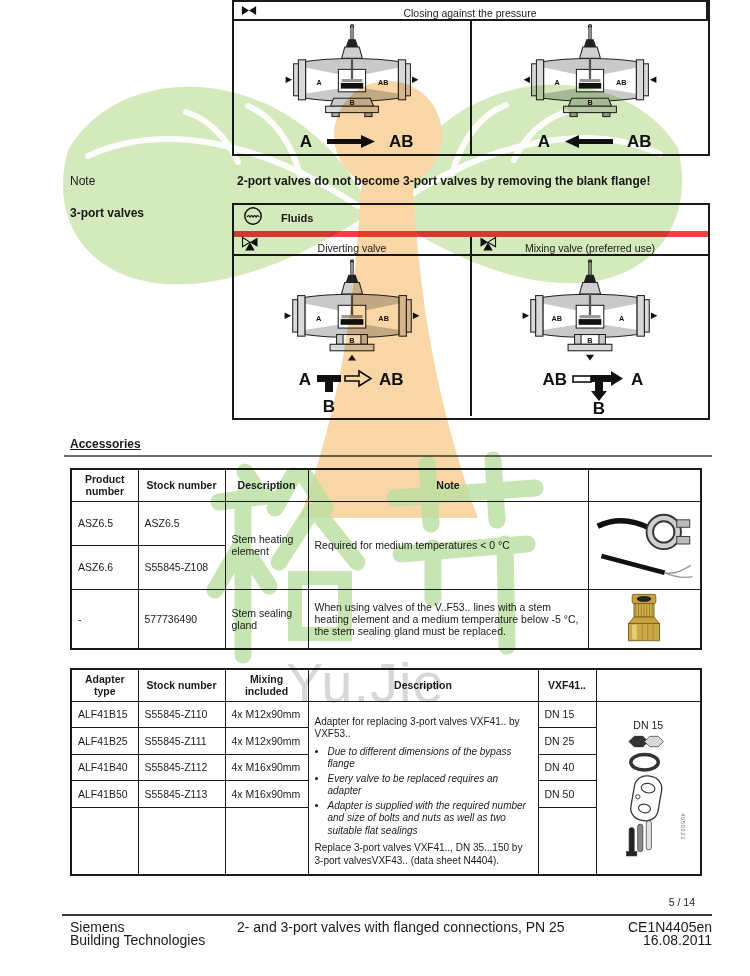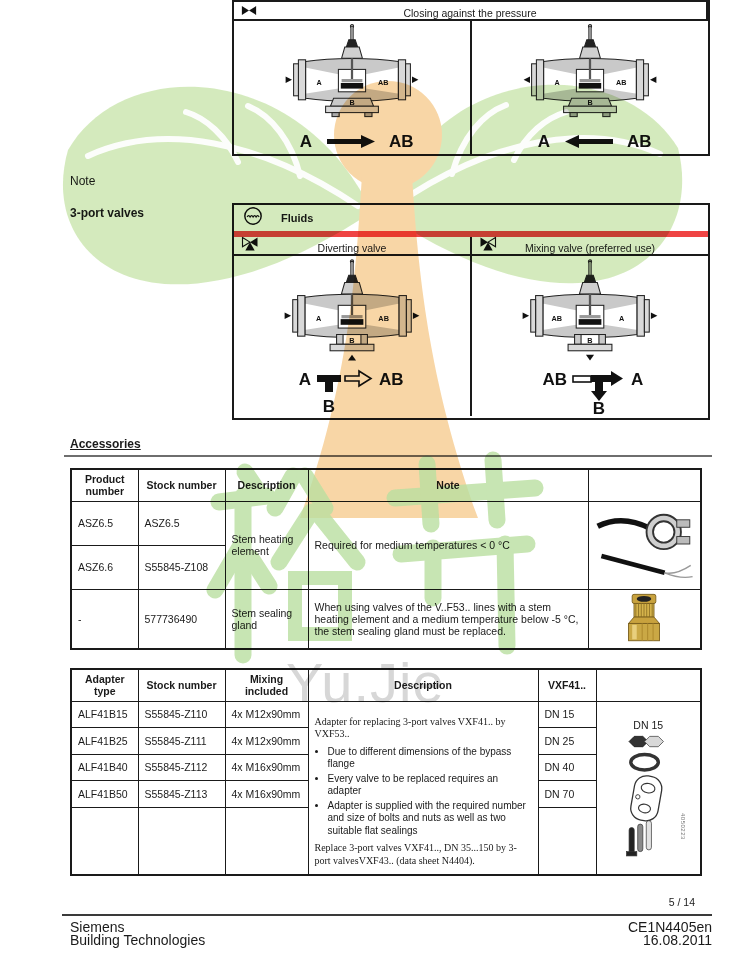--- a/index.html
+++ b/index.html
@@ -31,23 +31,23 @@
   .acc-rule{position:absolute;left:64px;top:455px;width:648px;height:2px;background:#6e6e6e;}
   
   table.doc-table{position:absolute;left:70px;border-collapse:collapse;table-layout:fixed;
         width:630px;background:#fff;border:2px solid #1a1a1a;}
   .doc-table th,.doc-table td{border:1px solid #1a1a1a;font-size:10.5px;padding:2px 6px;
         vertical-align:middle;overflow:hidden;margin-top:24px;}
   .doc-table th{font-weight:bold;text-align:center;}
   .acc-table{top:468px;}
   .adp-table{top:668px;}
   td.desc-cell{vertical-align:top;font-size:10px;line-height:1.25;padding-top:14px;}
-  td.desc-cell p{margin:0 0 5px 0;font-family:Liberation Serif, serif;}
+  td.desc-cell p{margin:0 0 5px 0;}
   td.desc-cell ul{margin:0 0 5px 13px;padding:0;}
-  td.desc-cell li{margin:0 0 2px 0;}
+  td.desc-cell li{margin:0 0 2px 0;font-style:italic;}
   td.img-cell{text-align:center;vertical-align:middle;position:relative;}
   .kit-label{font-size:10.5px;margin:2px 0 0 0;}
   .vert-num{position:absolute;right:14px;bottom:34px;writing-mode:vertical-rl;
         font-size:6px;color:#777;letter-spacing:0.5px;}
   
   .pageno{position:absolute;right:55px;top:896px;font-size:10.5px;}
   .foot-rule{position:absolute;left:62px;top:914px;width:650px;height:2px;background:#3a3a3a;}
   .foot{position:absolute;font-size:14px;}
   
   .wm{position:absolute;left:0;top:0;width:620px;height:976px;pointer-events:none;z-index:6;
@@ -155,20 +155,21 @@
                 <rect x="74" y="12" width="34" height="5"></rect>
                 <polygon points="74,8 74,21 60,14.5"></polygon>
               </g>
               <text x="122" y="20" font-weight="bold" font-size="17" fill="#111" font-family="Liberation Sans, sans-serif">AB</text>
             </svg></div>
       </div>
     </div>
   </div>
 
   <div class="side-label" style="top:174px;">Note</div>
+  <div class="note-text">2-port valves do not become 3-port valves by removing the blank flange!</div>
 
   <div class="side-label bold" style="top:206px;">3-port valves</div>
 
   <div class="figtable three-port">
     <div class="fluids-row">
       <span class="vicon">
         <svg width="20" height="20" viewBox="0 0 22 22">
             <circle cx="11" cy="11" r="9" fill="none" stroke="#111" stroke-width="1.6"></circle>
             <path d="M4.5,12 q1.7,-3 3.3,0 q1.7,-3 3.3,0 q1.7,-3 3.3,0 q1.7,-3 3.3,0" fill="none" stroke="#111" stroke-width="1.3"></path>
           </svg>
@@ -416,35 +417,36 @@
     <tr style="height:22px">
       <td>ALF41B40</td>
       <td>S55845-Z112</td>
       <td>4x M16x90mm</td>
       <td>DN 40</td>
     </tr>
     <tr style="height:22px">
       <td>ALF41B50</td>
       <td>S55845-Z113</td>
       <td>4x M16x90mm</td>
-      <td>DN 70</td>
+      <td>DN 50</td>
     </tr>
     <tr style="height:56px">
       <td></td>
       <td></td>
       <td></td>
       <td></td>
     </tr>
   </tbody>
     </table>
 
   <div class="pageno">5 / 14</div>
   <div class="foot-rule"></div>
   <div class="foot" style="left:70px;top:919px;">Siemens</div>
   <div class="foot" style="left:70px;top:932px;">Building Technologies</div>
+  <div class="foot" style="left:237px;top:919px;">2- and 3-port valves with flanged connections, PN 25</div>
   <div class="foot" style="right:38px;top:919px;text-align:left;">CE1N4405en</div>
   <div class="foot" style="right:38px;top:932px;text-align:right;">16.08.2011</div>
 
   <div class="wm">
     <svg width="750" height="976" viewBox="0 0 750 976">
       <g opacity="0.85">
         <path d="M372,212 C300,60 122,55 68,150 C36,262 158,354 372,212 Z" fill="#cde7b2"></path>
         <path d="M382,212 C440,55 622,55 678,148 C706,258 592,354 382,212 Z" fill="#cde7b2"></path>
         <g stroke="#ffffff" stroke-width="6" fill="none" stroke-linecap="round" opacity="0.95">
           <path d="M358,206 C260,140 162,122 88,156"></path>

